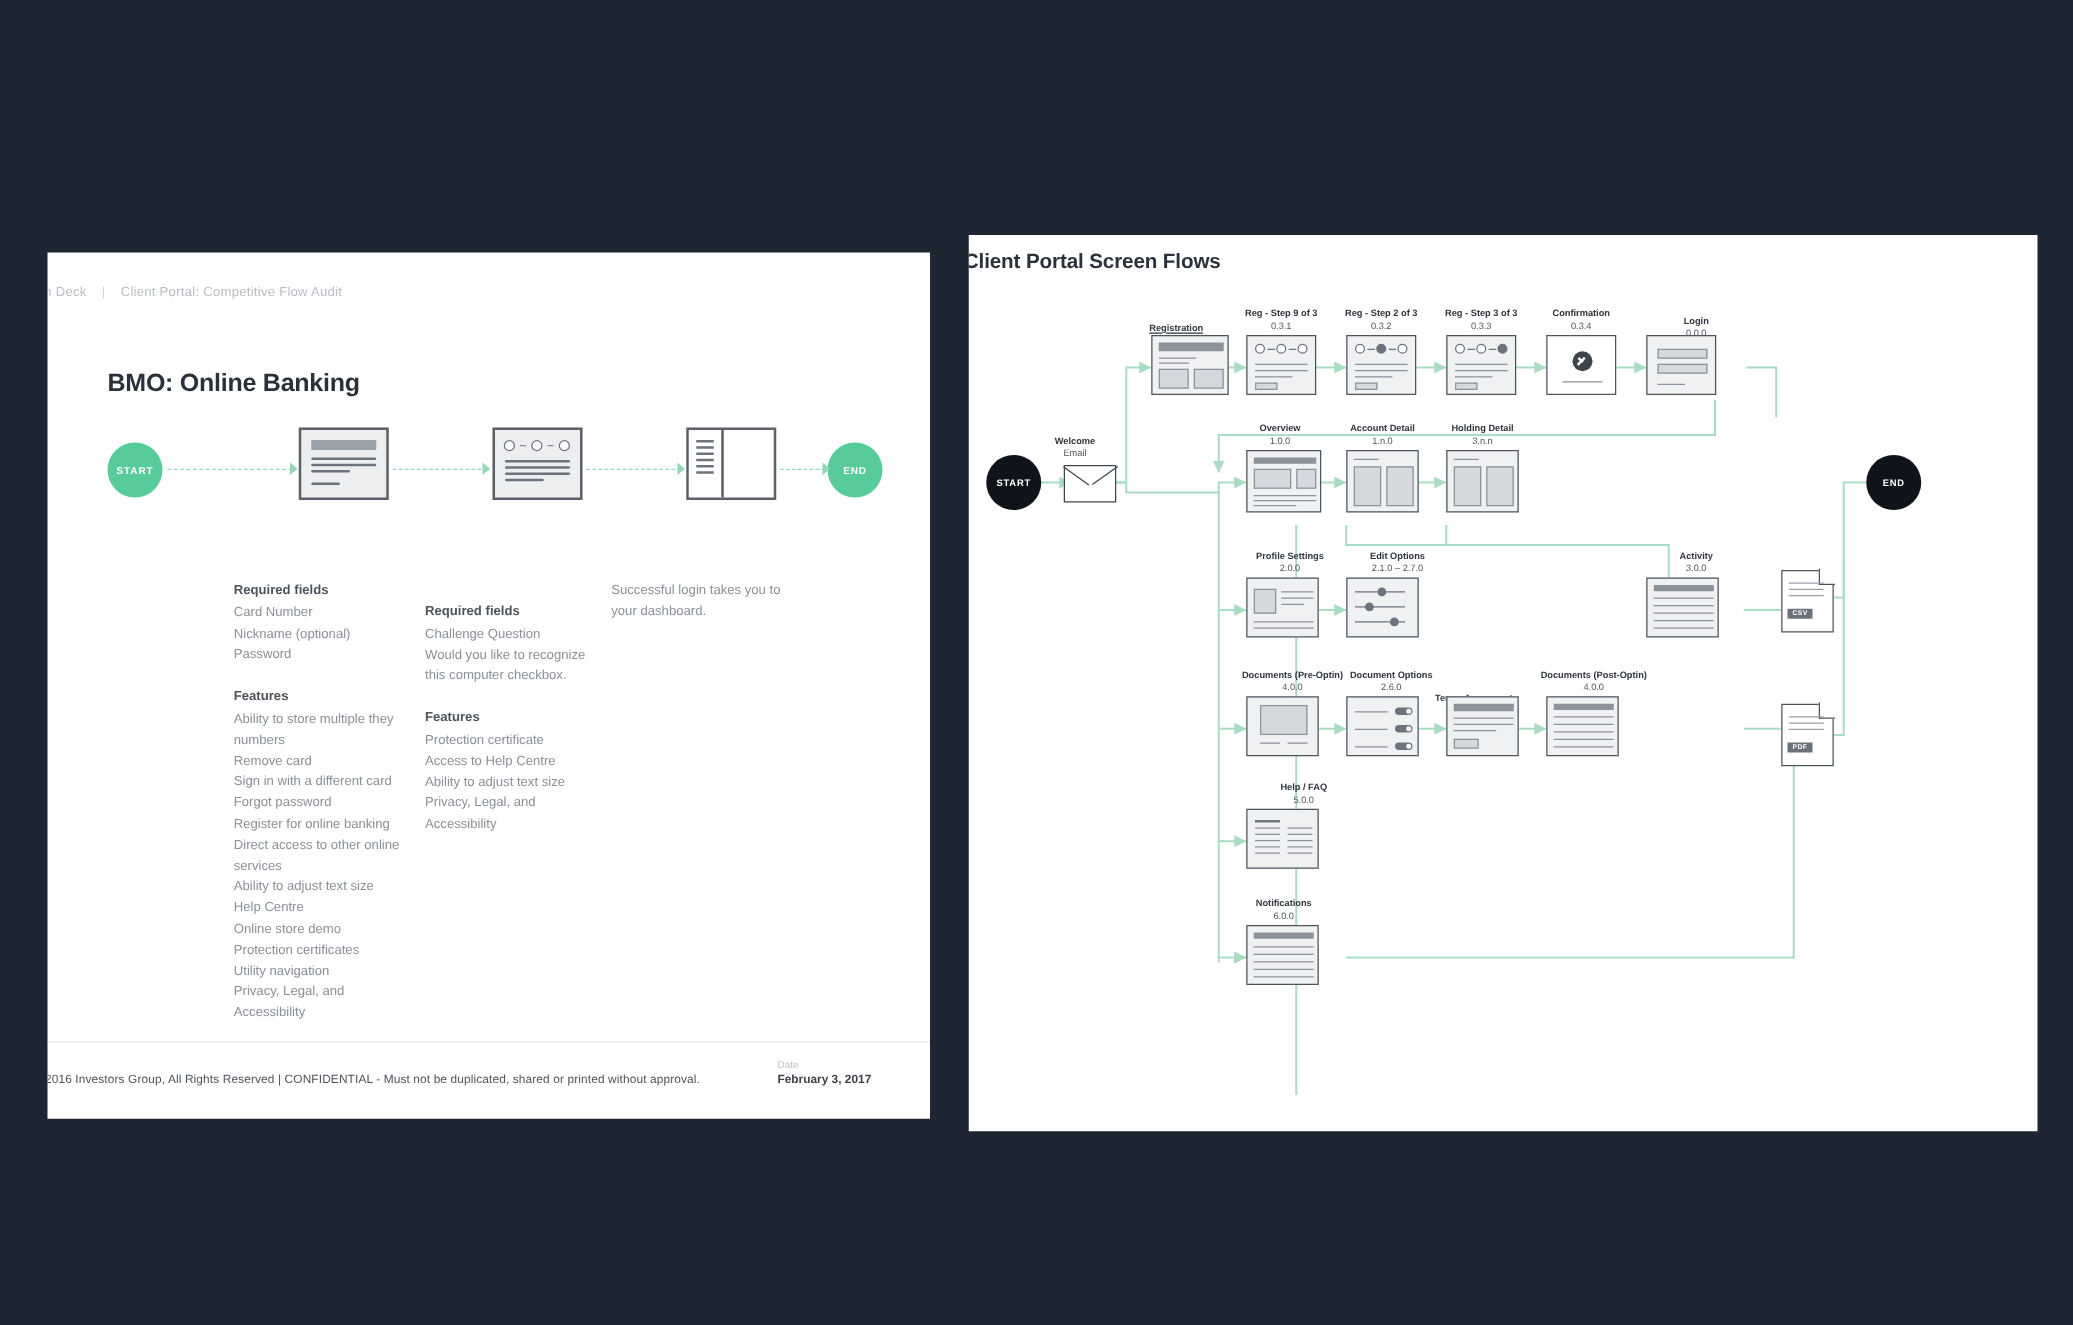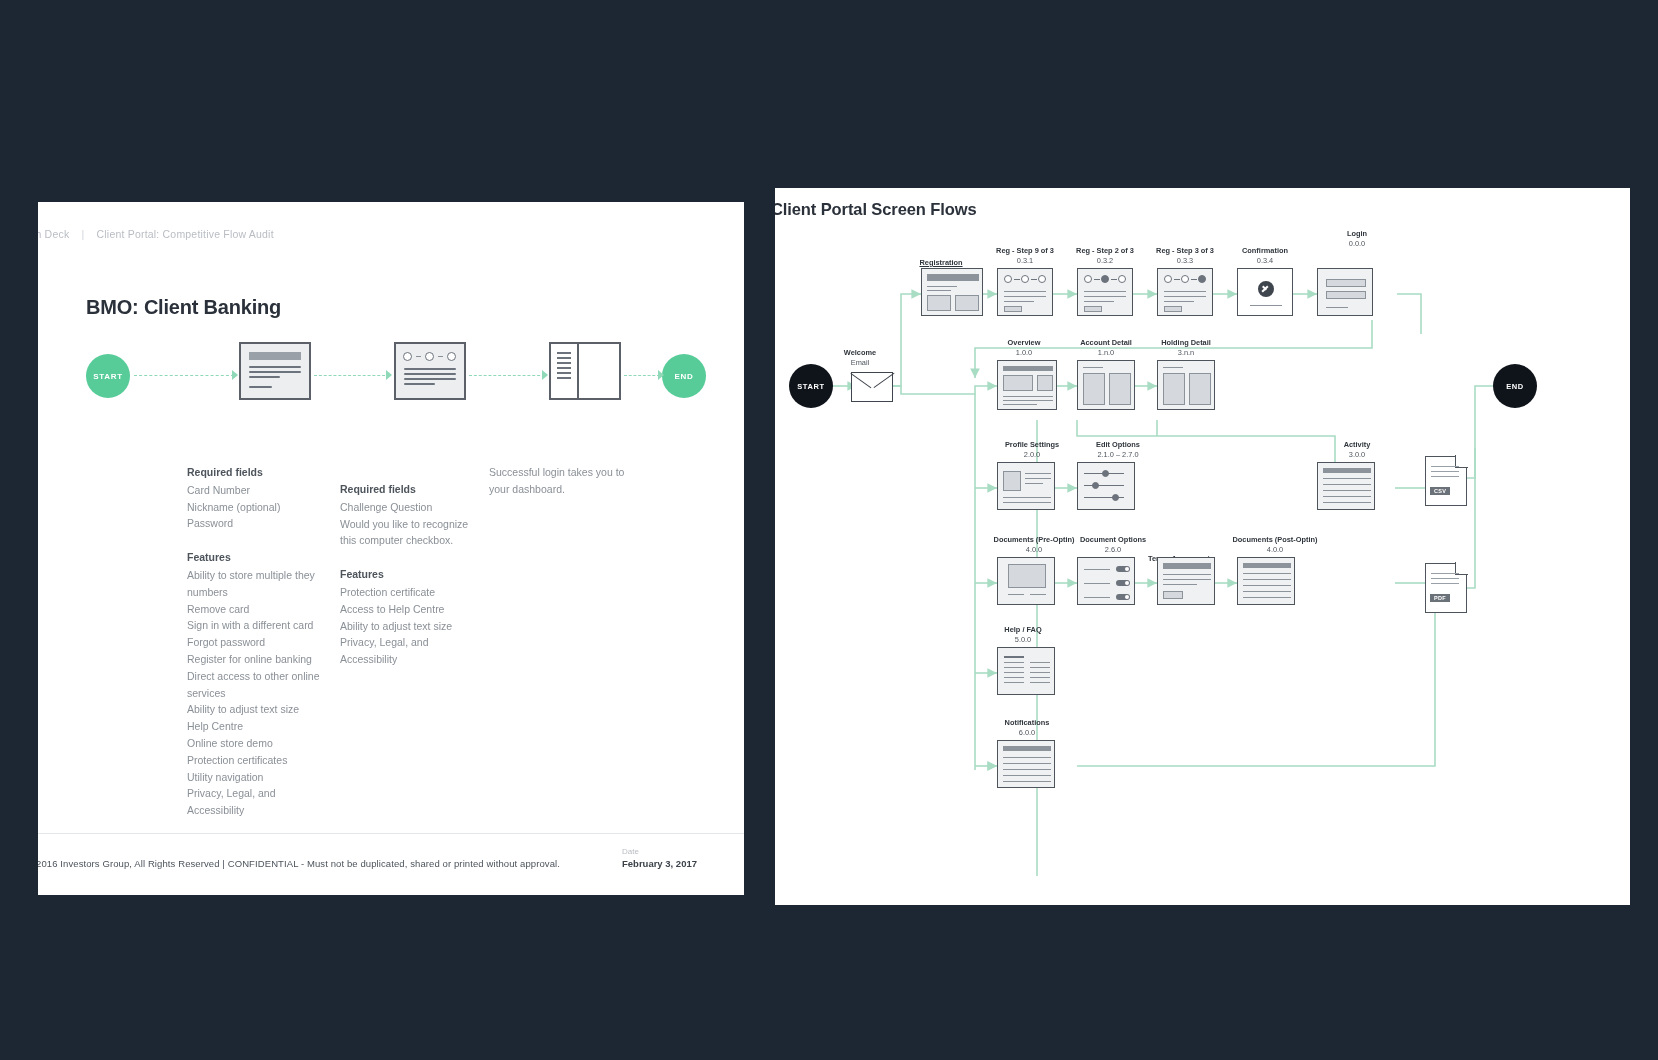--- a/index.html
+++ b/index.html
@@ -154,21 +154,21 @@
 <div class="stage">
 
   <div class="slide">
 
     <div class="slide-topbar">
       <span class="crumb-a">ch Deck</span>
       <span class="sep">|</span>
       <span>Client Portal: Competitive Flow Audit</span>
     </div>
 
-    <div class="slide-title">BMO: Client Banking</div>
+    <div class="slide-title">BMO: Online Banking</div>
 
     <div class="flowrow">
       <div class="node-circle node-start">START</div>
       <div class="node-circle node-end">END</div>
 
       <div class="dash d1"></div>
       <div class="arrw a1"></div>
       <div class="dash d2"></div>
       <div class="arrw a2"></div>
       <div class="dash d3"></div>
@@ -399,21 +399,21 @@
       </div>
 
       <div class="nlabel" style="left:447px; top:58px; width:86px;">
         <span>Confirmation</span><span class="ver">0.3.4</span>
       </div>
       <div class="wf white" style="left:462px; top:80px; width:56px; height:48px;">
         <div class="w-chk" style="left:20px;top:12px;"></div>
         <div class="w-ln" style="left:12px;top:36px;width:32px;"></div>
       </div>
 
-      <div class="nlabel" style="left:542px; top:41px; width:80px;">
+      <div class="nlabel" style="left:542px; top:64px; width:80px;">
         <span>Login</span><span class="ver">0.0.0</span>
       </div>
       <div class="wf" style="left:542px; top:80px; width:56px; height:48px;">
         <div class="w-blk" style="left:8px;top:10px;width:40px;height:8px;"></div>
         <div class="w-blk" style="left:8px;top:22px;width:40px;height:8px;"></div>
         <div class="w-ln" style="left:8px;top:38px;width:22px;"></div>
       </div>
 
       <div class="nlabel" style="left:212px; top:150px; width:74px;">
         <span>Overview</span><span class="ver">1.0.0</span>
@@ -542,21 +542,21 @@
 
       <div class="doc" style="left:650px; top:375px;">
         <div class="body"></div>
         <div class="fold"></div>
         <div class="ln" style="top:10px;"></div>
         <div class="ln" style="top:15px;"></div>
         <div class="ln" style="top:20px;"></div>
         <div class="tag">PDF</div>
       </div>
 
-      <div class="nlabel" style="left:208px; top:437px; width:80px;">
+      <div class="nlabel" style="left:228px; top:437px; width:80px;">
         <span>Help / FAQ</span><span class="ver">5.0.0</span>
       </div>
       <div class="wf" style="left:222px; top:459px; width:58px; height:48px;">
         <div class="w-ln" style="left:6px;top:8px;width:20px;height:2px;background:#6d737c;"></div>
         <div class="w-ln" style="left:6px;top:14px;width:20px;"></div>
         <div class="w-ln" style="left:6px;top:19px;width:20px;"></div>
         <div class="w-ln" style="left:6px;top:24px;width:20px;"></div>
         <div class="w-ln" style="left:6px;top:29px;width:20px;"></div>
         <div class="w-ln" style="left:6px;top:34px;width:20px;"></div>
         <div class="w-ln" style="left:32px;top:14px;width:20px;"></div>

